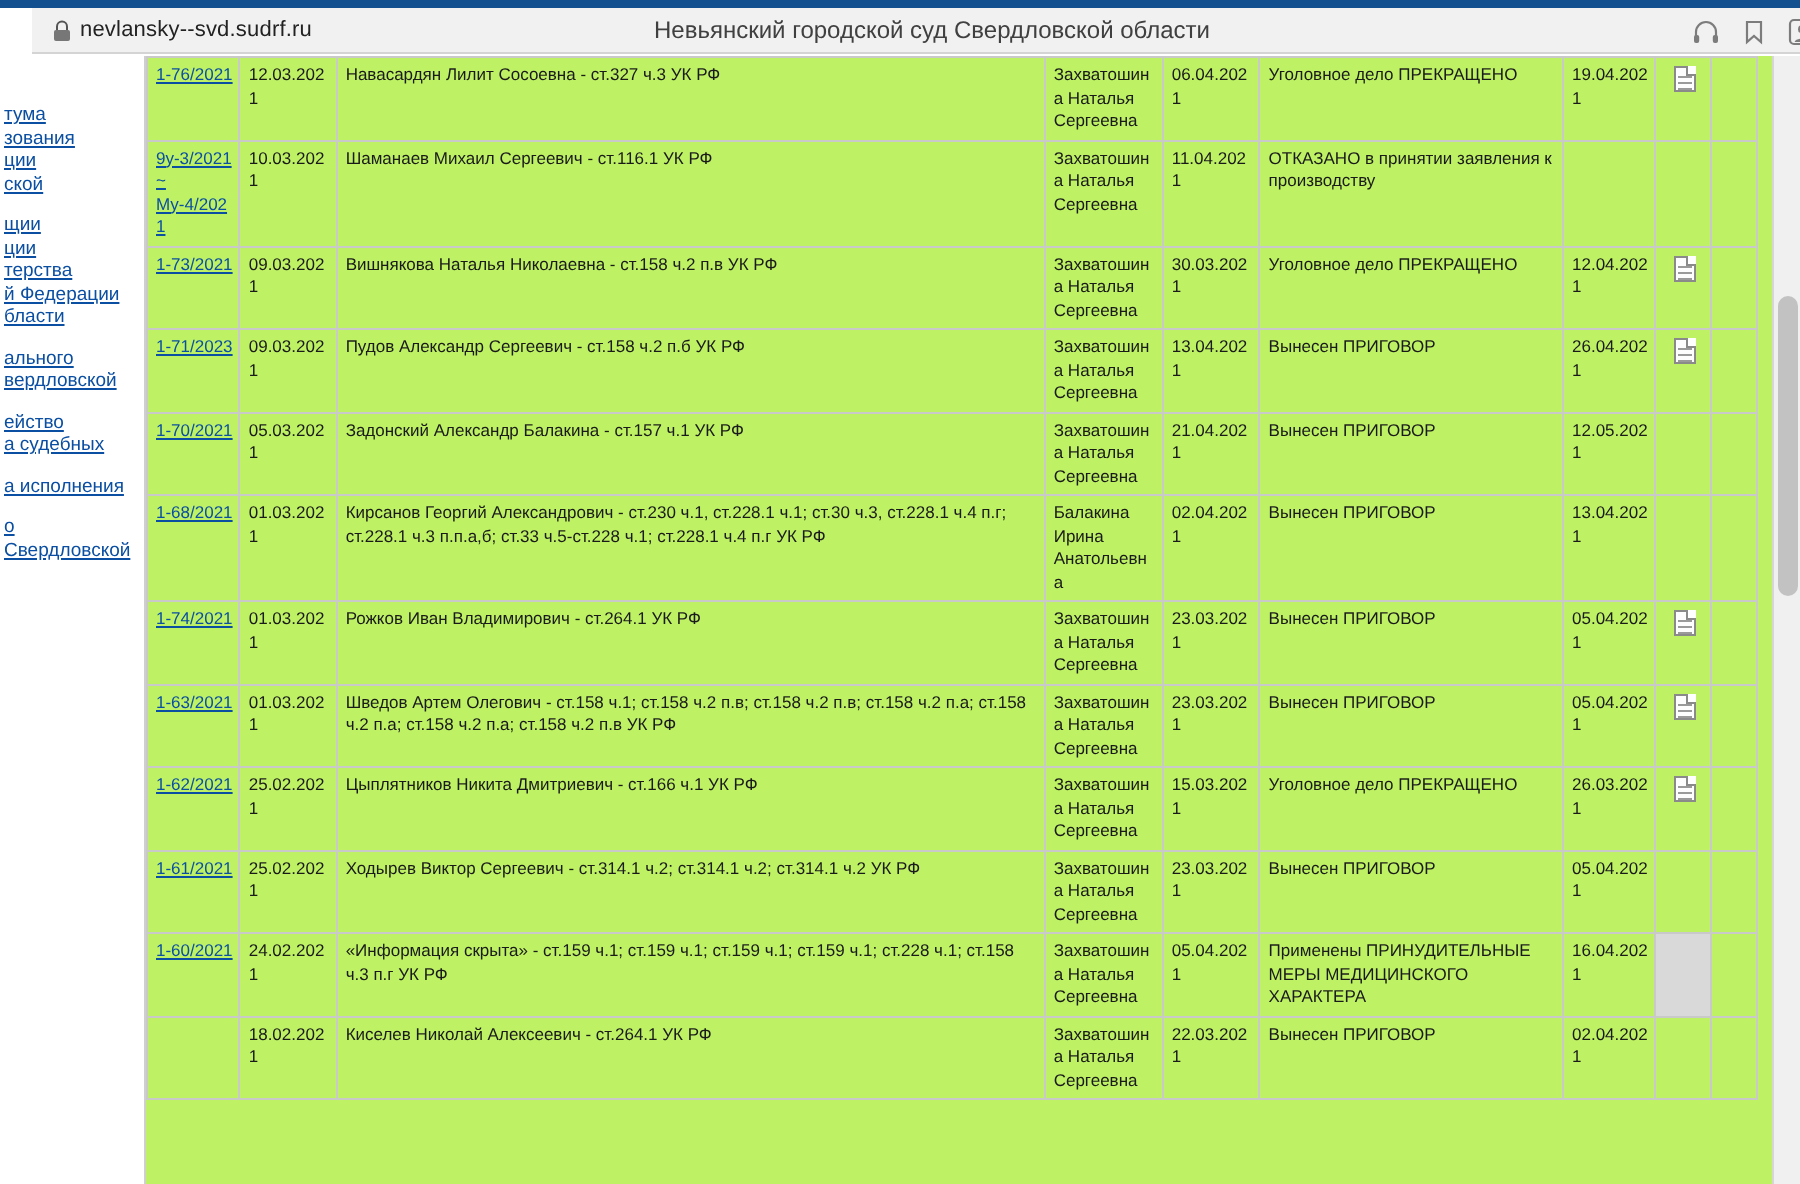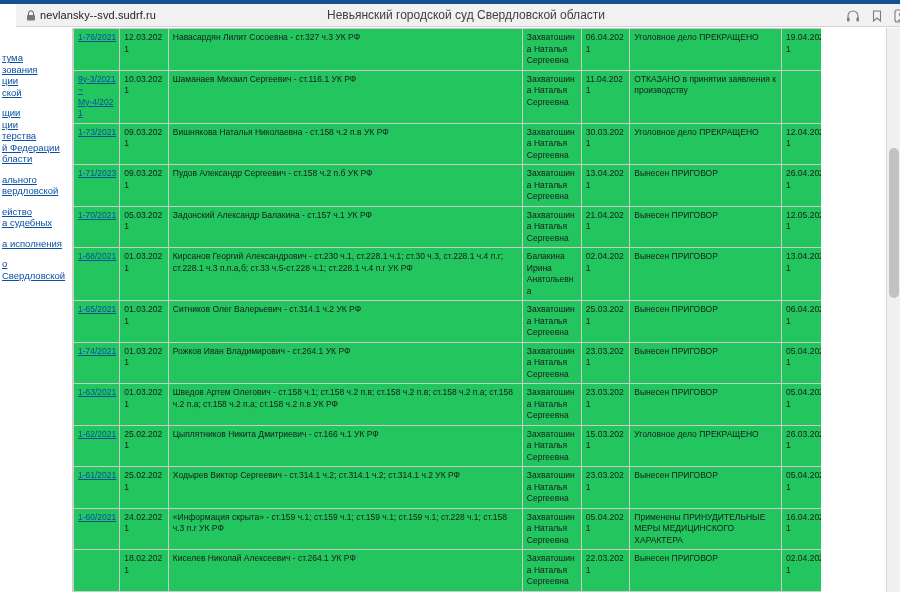--- a/index.html
+++ b/index.html
@@ -70,23 +70,23 @@
     text-decoration: underline;
     margin: 0 0 9px 0;
     padding-left: 2px;
     white-space: pre-line;
     word-break: break-word;
   }
 
   
   .table-wrap {
     position: absolute; left: 72px; top: 28px;
-    width: 749px; height: 564px;
+    width: 828px; height: 564px;
     overflow: hidden;
-    background: #22c55e;
+    background: #bef264;
     border-left: 1px solid #cfcfcf;
   }
   table.cases {
     border-collapse: collapse;
     width: 806px;
     table-layout: fixed;
     font-size: 8.5px;
     color: #1a1a1a;
   }
   table.cases td {
@@ -270,31 +270,20 @@
             <td class="c-date">01.03.2021</td>
             <td class="c-party">Кирсанов Георгий Александрович - ст.230 ч.1, ст.228.1 ч.1; ст.30 ч.3, ст.228.1 ч.4 п.г; ст.228.1 ч.3 п.п.а,б; ст.33 ч.5-ст.228 ч.1; ст.228.1 ч.4 п.г УК РФ</td>
             <td class="c-judge">Балакина Ирина Анатольевна</td>
             <td class="c-rdate">02.04.2021</td>
             <td class="c-result">Вынесен ПРИГОВОР</td>
             <td class="c-fdate">13.04.2021</td>
             <td class="c-doc"></td>
             <td class="c-tail"></td>
           </tr>
           <tr>
-            <td class="c-num"><a href="#">1-65/2021</a></td>
-            <td class="c-date">01.03.2021</td>
-            <td class="c-party">Ситников Олег Валерьевич - ст.314.1 ч.2 УК РФ</td>
-            <td class="c-judge">Захватошина Наталья Сергеевна</td>
-            <td class="c-rdate">25.03.2021</td>
-            <td class="c-result">Вынесен ПРИГОВОР</td>
-            <td class="c-fdate">06.04.2021</td>
-            <td class="c-doc"><span class="doc-ic"><i></i></span></td>
-            <td class="c-tail"></td>
-          </tr>
-          <tr>
             <td class="c-num"><a href="#">1-74/2021</a></td>
             <td class="c-date">01.03.2021</td>
             <td class="c-party">Рожков Иван Владимирович - ст.264.1 УК РФ</td>
             <td class="c-judge">Захватошина Наталья Сергеевна</td>
             <td class="c-rdate">23.03.2021</td>
             <td class="c-result">Вынесен ПРИГОВОР</td>
             <td class="c-fdate">05.04.2021</td>
             <td class="c-doc"><span class="doc-ic"><i></i></span></td>
             <td class="c-tail"></td>
           </tr>

